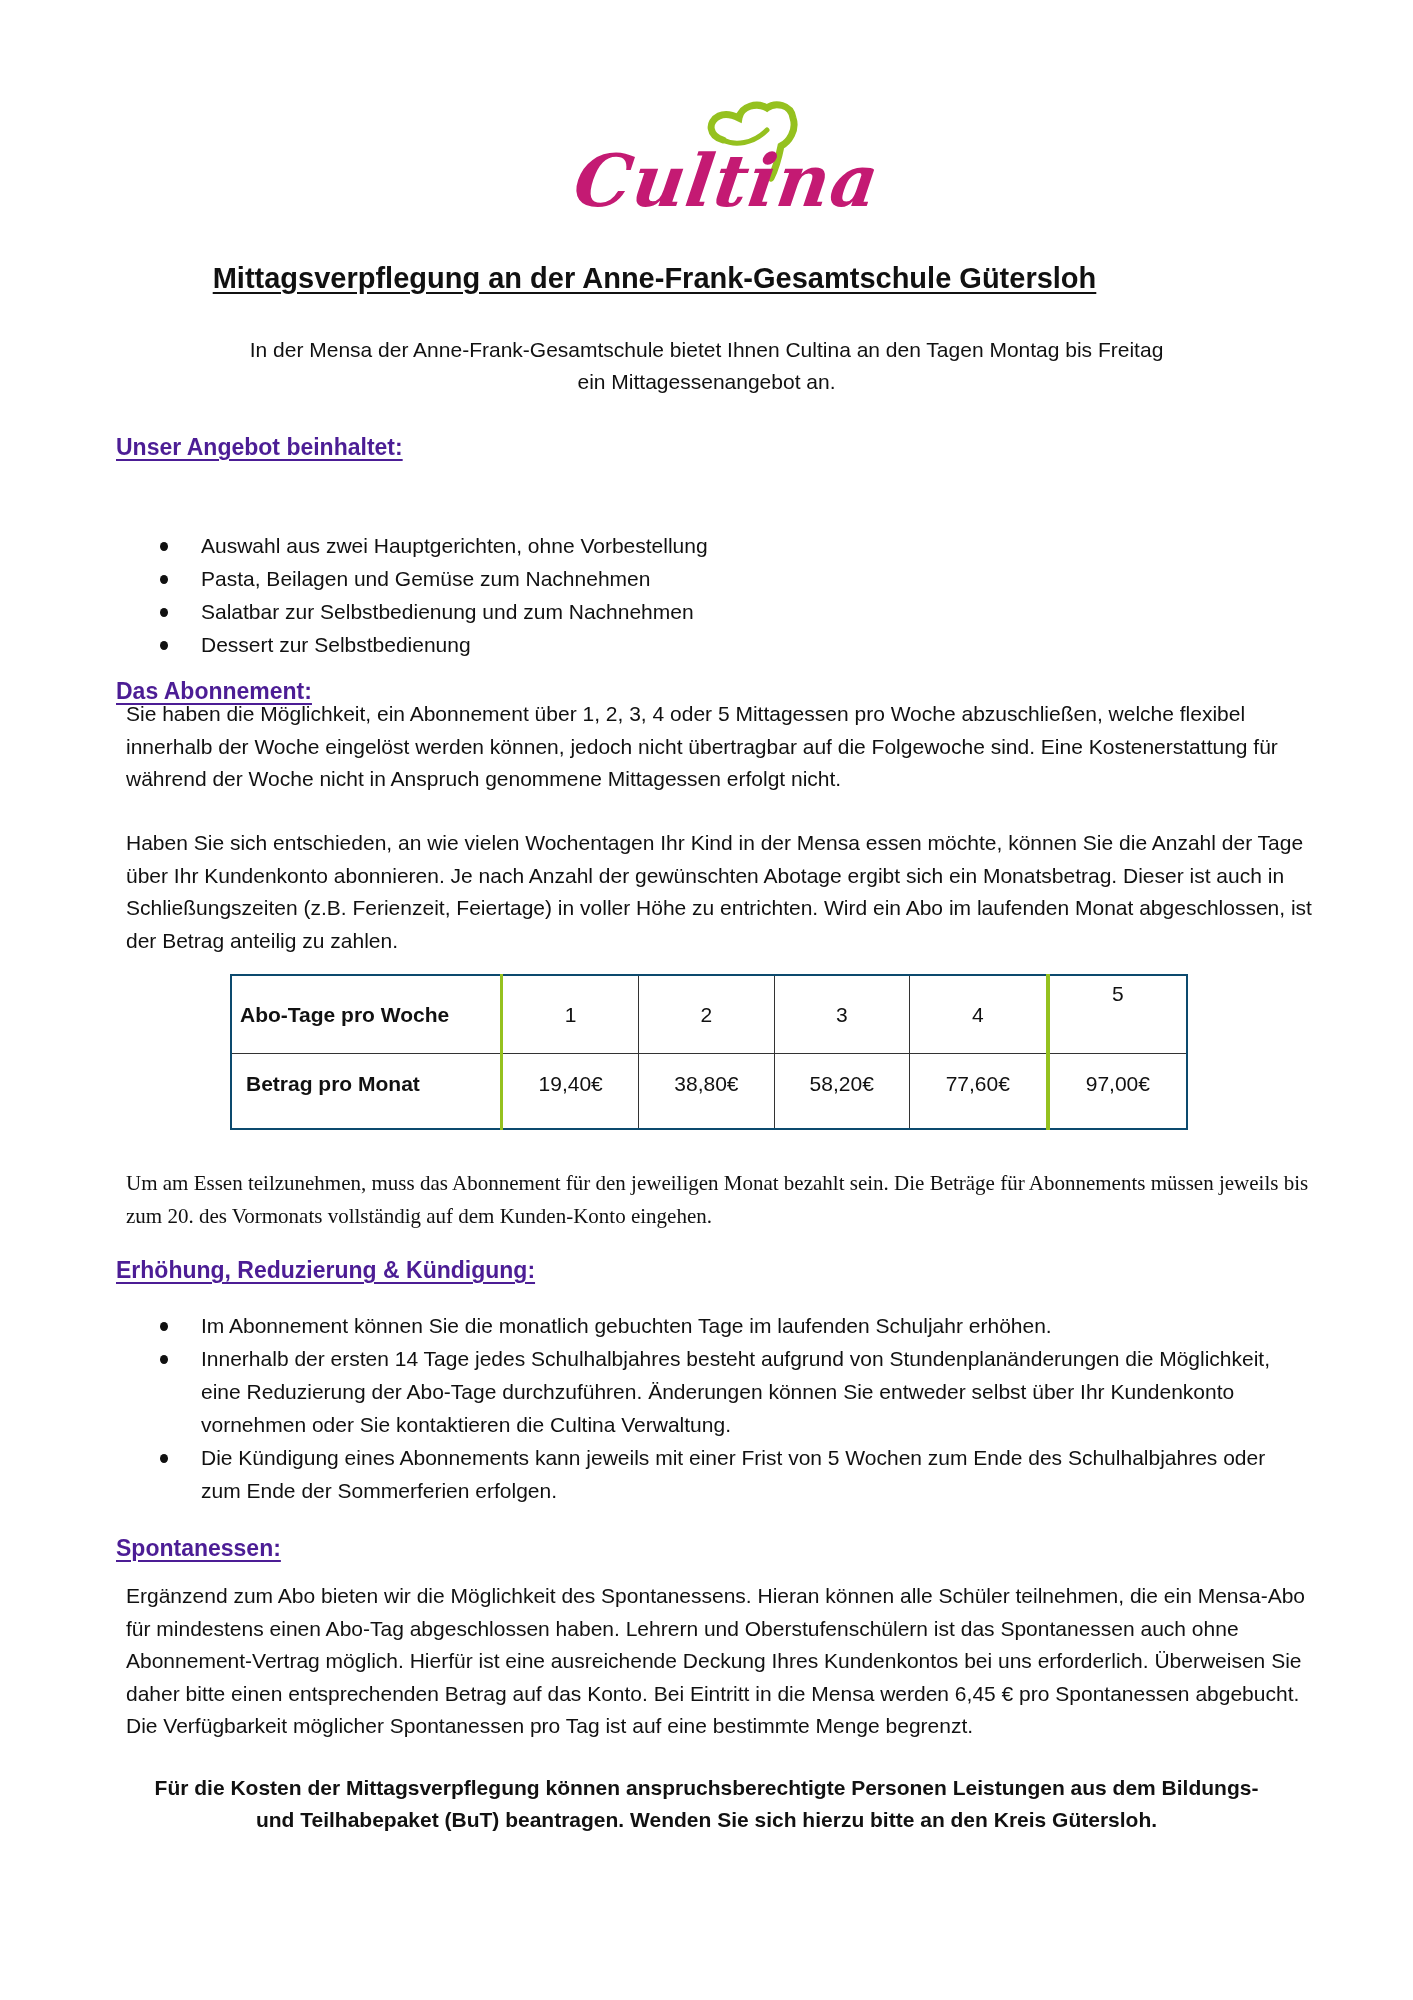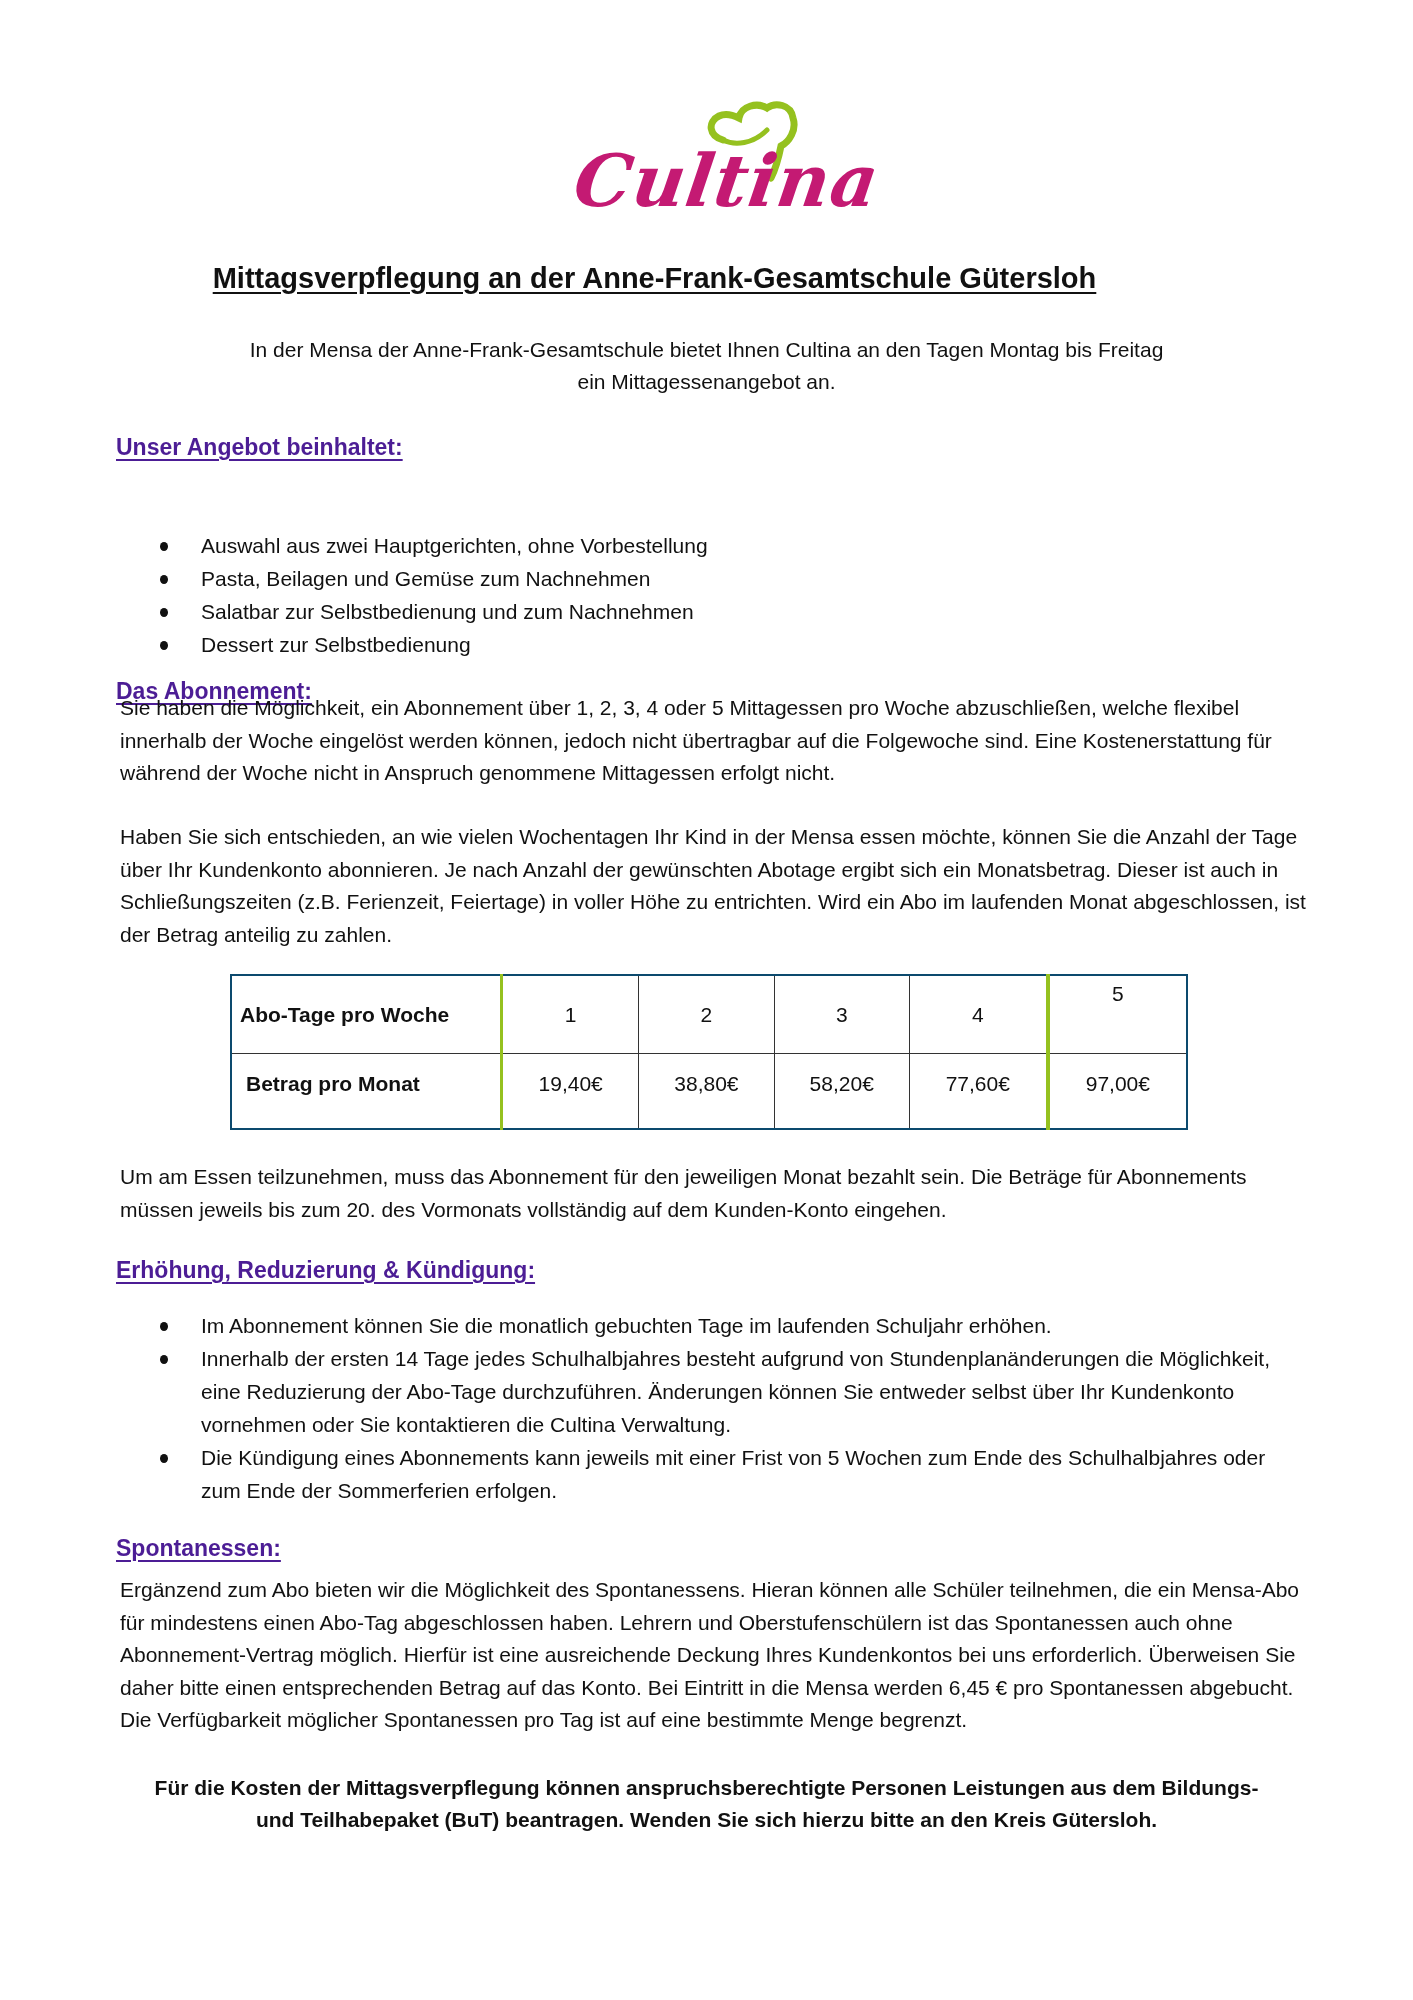--- a/index.html
+++ b/index.html
@@ -33,21 +33,21 @@
     color: #4c1d95; text-decoration: underline; text-underline-offset: 4px;
   }
   .bullets { position: absolute; left: 116px; width: 1180px; margin: 0; padding: 0; list-style: none; font-size: 21px; }
   .bullets li { position: relative; padding-left: 85px; line-height: 33px; }
   .bullets li .dot {
     position: absolute; left: 44px; top: 13px; width: 8px; height: 9px;
     border-radius: 50%; background: #111;
   }
   .para {
     position: absolute; left: 116px; width: 1190px; font-size: 21px; line-height: 32.5px;
-    margin: 4px;
+    margin: 10px;
   }
 
   table.price {
     position: absolute; left: 230px; top: 974px; width: 958px; height: 156px;
     border-collapse: collapse; border: 2px solid #0c4a6e; font-size: 21px;
   }
   table.price td {
     border: 1px solid #333; text-align: center; vertical-align: middle;
   }
   table.price td.lbl { text-align: left; padding-left: 8px; font-weight: bold; width: 253px; border-right: 3px solid #95c11f; }
@@ -108,21 +108,21 @@
       <td class="lbl">Betrag pro Monat</td>
       <td>19,40€</td>
       <td>38,80€</td>
       <td>58,20€</td>
       <td>77,60€</td>
       <td class="last">97,00€</td>
     </tr>
   </tbody>
     </table>
 
-  <p class="para" style="top:1157px;">Um am Essen teilzunehmen, muss das Abonnement für den jeweiligen Monat bezahlt sein. Die Beträge für Abonnements müssen jeweils bis zum 20. des Vormonats vollständig auf dem Kunden-Konto eingehen.</p>
+  <p class="para" style="top:1157px;font-family:Liberation Serif, serif;">Um am Essen teilzunehmen, muss das Abonnement für den jeweiligen Monat bezahlt sein. Die Beträge für Abonnements müssen jeweils bis zum 20. des Vormonats vollständig auf dem Kunden-Konto eingehen.</p>
 
   <div class="heading" style="top:1257px;">Erhöhung, Reduzierung &amp; Kündigung:</div>
   <ul class="bullets" style="top:1309px; width:1190px;">
     <li><span class="dot"></span><span>Im Abonnement können Sie die monatlich gebuchten Tage im laufenden Schuljahr erhöhen.</span></li>
     <li><span class="dot"></span><span>Innerhalb der ersten 14 Tage jedes Schulhalbjahres besteht aufgrund von Stundenplanänderungen die Möglichkeit, eine Reduzierung der Abo-Tage durchzuführen. Änderungen können Sie entweder selbst über Ihr Kundenkonto vornehmen oder Sie kontaktieren die Cultina Verwaltung.</span></li>
     <li><span class="dot"></span><span>Die Kündigung eines Abonnements kann jeweils mit einer Frist von 5 Wochen zum Ende des Schulhalbjahres oder zum Ende der Sommerferien erfolgen.</span></li>
   </ul>
 
   <div class="heading" style="top:1535px;">Spontanessen:</div>
   <p class="para" style="top:1570px;">Ergänzend zum Abo bieten wir die Möglichkeit des Spontanessens. Hieran können alle Schüler teilnehmen, die ein Mensa-Abo für mindestens einen Abo-Tag abgeschlossen haben. Lehrern und Oberstufenschülern ist das Spontanessen auch ohne Abonnement-Vertrag möglich. Hierfür ist eine ausreichende Deckung Ihres Kundenkontos bei uns erforderlich. Überweisen Sie daher bitte einen entsprechenden Betrag auf das Konto. Bei Eintritt in die Mensa werden 6,45 € pro Spontanessen abgebucht. Die Verfügbarkeit möglicher Spontanessen pro Tag ist auf eine bestimmte Menge begrenzt.</p>

